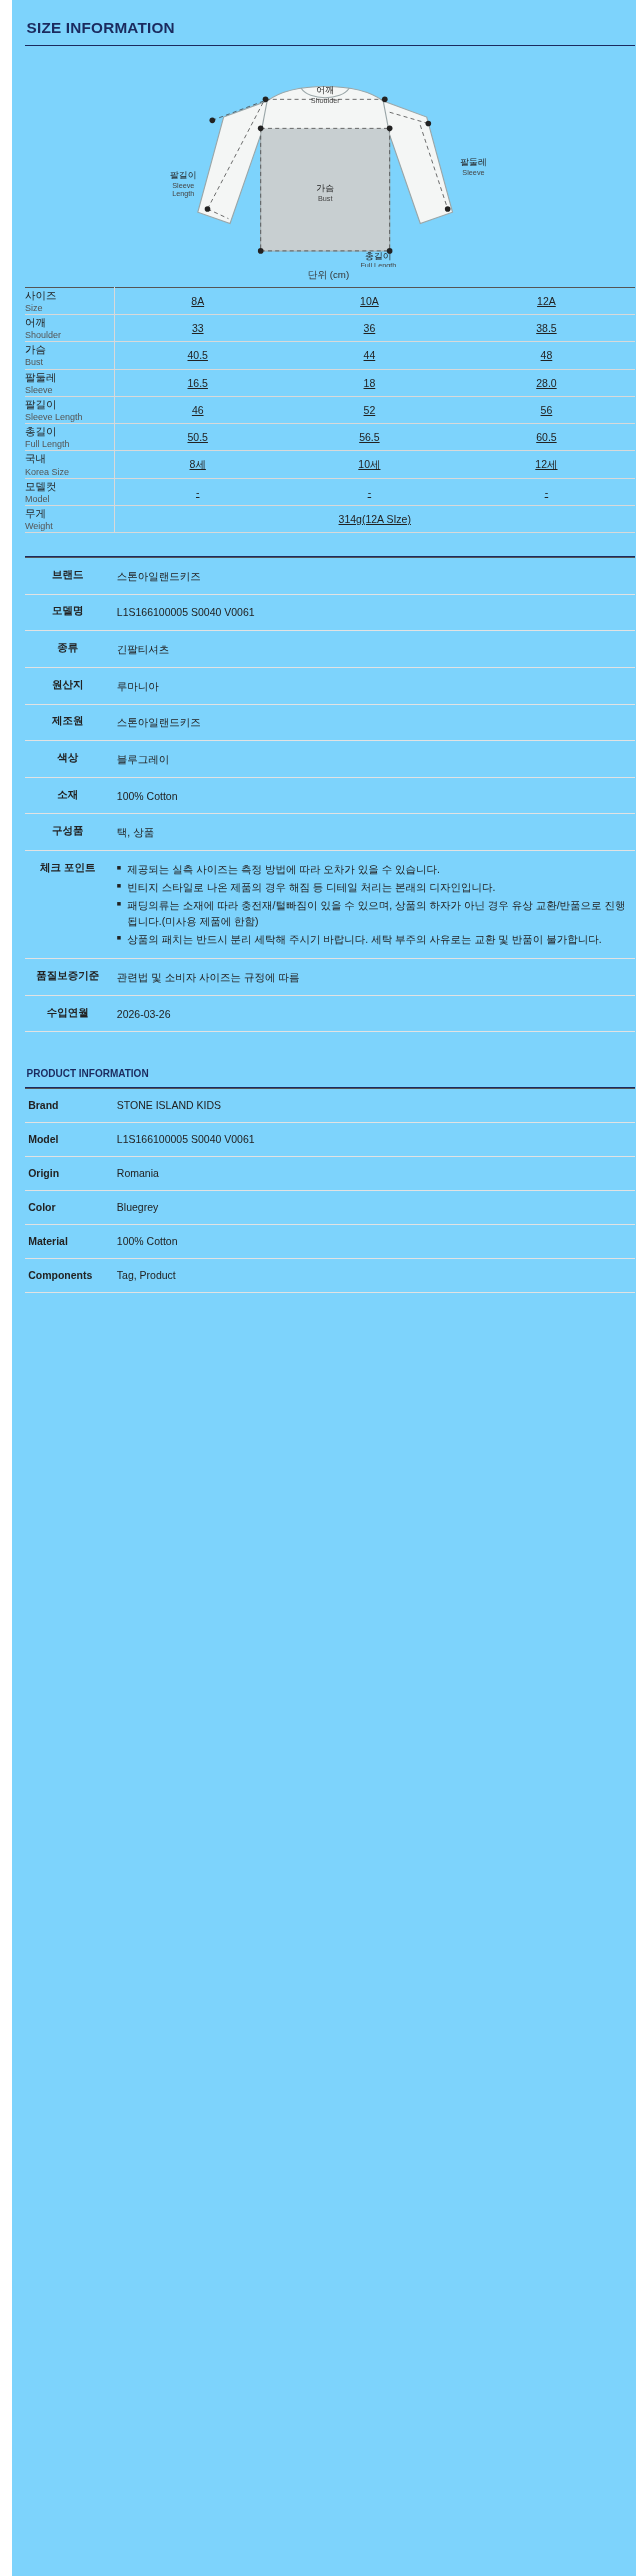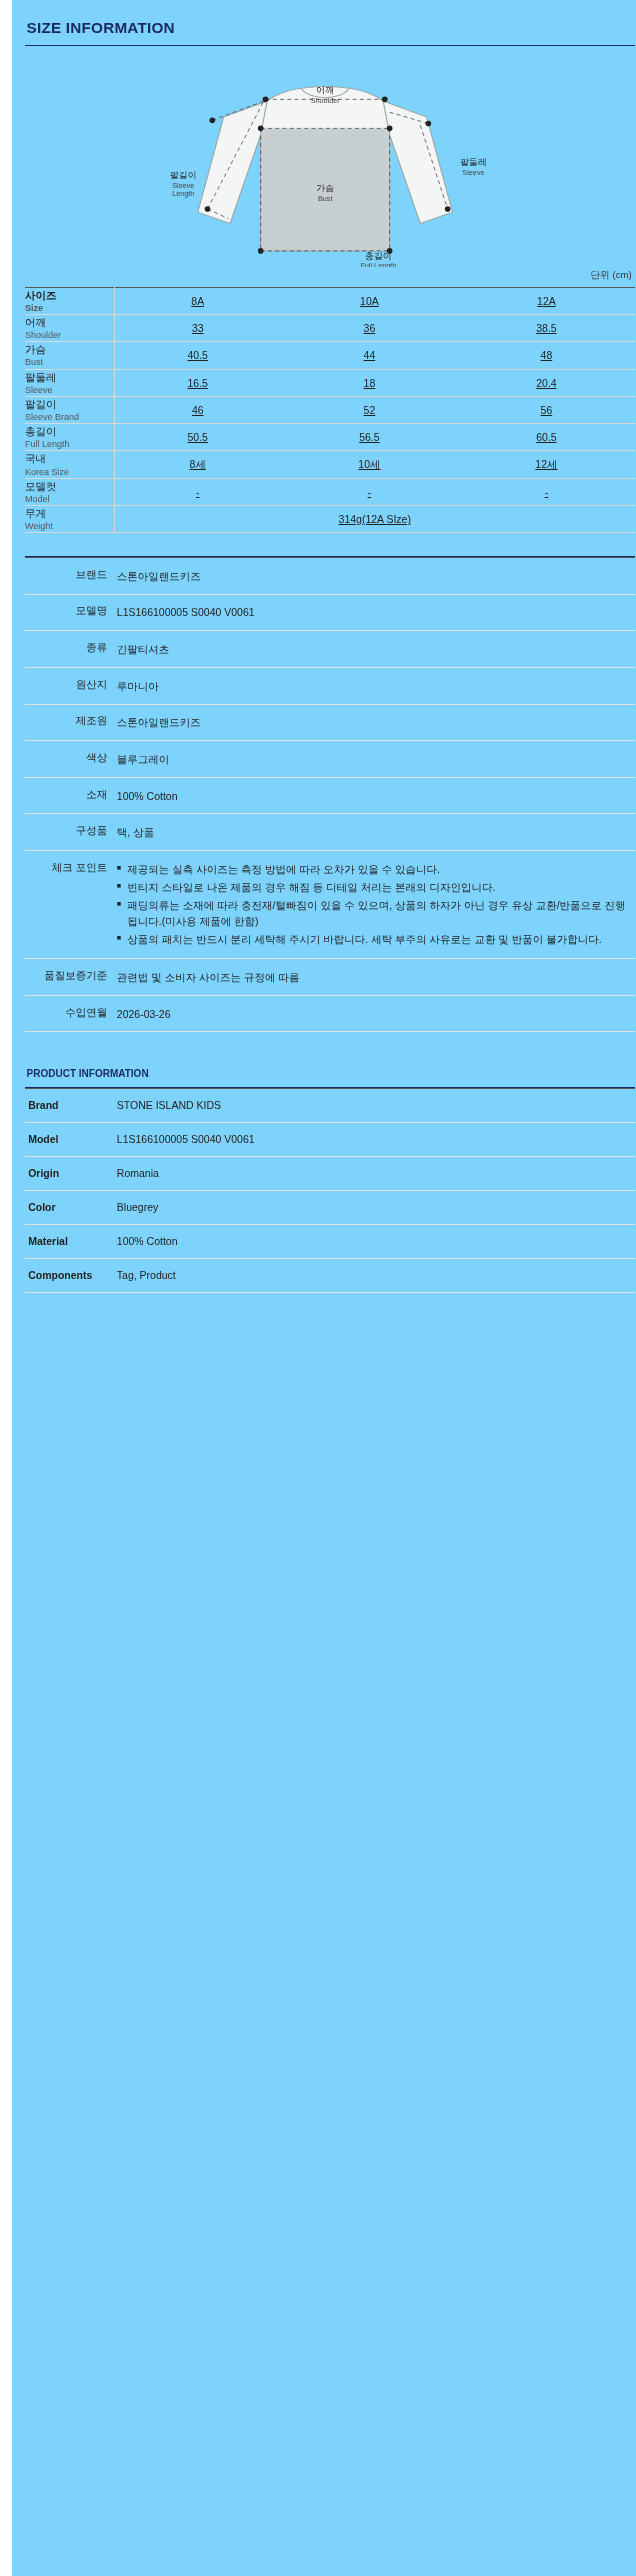--- a/index.html
+++ b/index.html
@@ -33,41 +33,40 @@
   }
 
   
   .diagram-wrap {
     width: 100%;
     height: 216px;
     position: relative;
     margin-top: 4.8px;
   }
   .unit-note {
-    text-align: right;
+    text-align: center;
     font-size: 9.7px;
     color: #333;
     padding: 1.6px 3.2px 4.8px 0;
   }
 
   
   table.size-table {
     width: 100%;
     border-collapse: collapse;
     font-size: 10.5px;
     color: #222;
   }
   table.size-table th, table.size-table td {
     border-top: 0.8px solid #d9d9d9;
     border-bottom: 0.8px solid #d9d9d9;
     padding: 0;
   }
   table.size-table thead th {
     border-top: 1.6px solid #555;
-    font-weight: bold;
   }
   .sz-label {
     width: 89px;
     text-align: left;
     vertical-align: middle;
     padding: 10.5px 4.8px 10.5px 3.2px;
     line-height: 1.35;
     border-right: 0.8px solid #d9d9d9;
     font-weight: normal;
   }
@@ -86,22 +85,22 @@
   table.info-table {
     width: 100%;
     border-collapse: collapse;
     font-size: 10.5px;
     color: #222;
   }
   table.info-table tr { border-bottom: 0.8px solid #e2e2e2; }
   table.info-table tr:first-child { border-top: 1.6px solid #555; }
   table.info-table th {
     width: 87px;
-    text-align: right;
-    font-weight: normal;
+    text-align: center;
+    font-weight: bold;
     vertical-align: top;
     padding: 9.7px 4.8px 9.7px 3.2px;
     color: #222;
   }
   table.info-table td {
     vertical-align: top;
     padding: 9.7px 4.8px 9.7px 4.8px;
     line-height: 1.55;
     color: #222;
   }
@@ -250,26 +249,26 @@
         <td class="sz-val">44</td>
         <td class="sz-val">48</td>
       </tr>
       <tr>
         <th class="sz-label">
           <span class="ko">팔둘레</span>
           <span class="en">Sleeve</span>
         </th>
         <td class="sz-val">16.5</td>
         <td class="sz-val">18</td>
-        <td class="sz-val">20.4</td>
+        <td class="sz-val">28.0</td>
       </tr>
       <tr>
         <th class="sz-label">
           <span class="ko">팔길이</span>
-          <span class="en">Sleeve Brand</span>
+          <span class="en">Sleeve Length</span>
         </th>
         <td class="sz-val">46</td>
         <td class="sz-val">52</td>
         <td class="sz-val">56</td>
       </tr>
       <tr>
         <th class="sz-label">
           <span class="ko">총길이</span>
           <span class="en">Full Length</span>
         </th>

